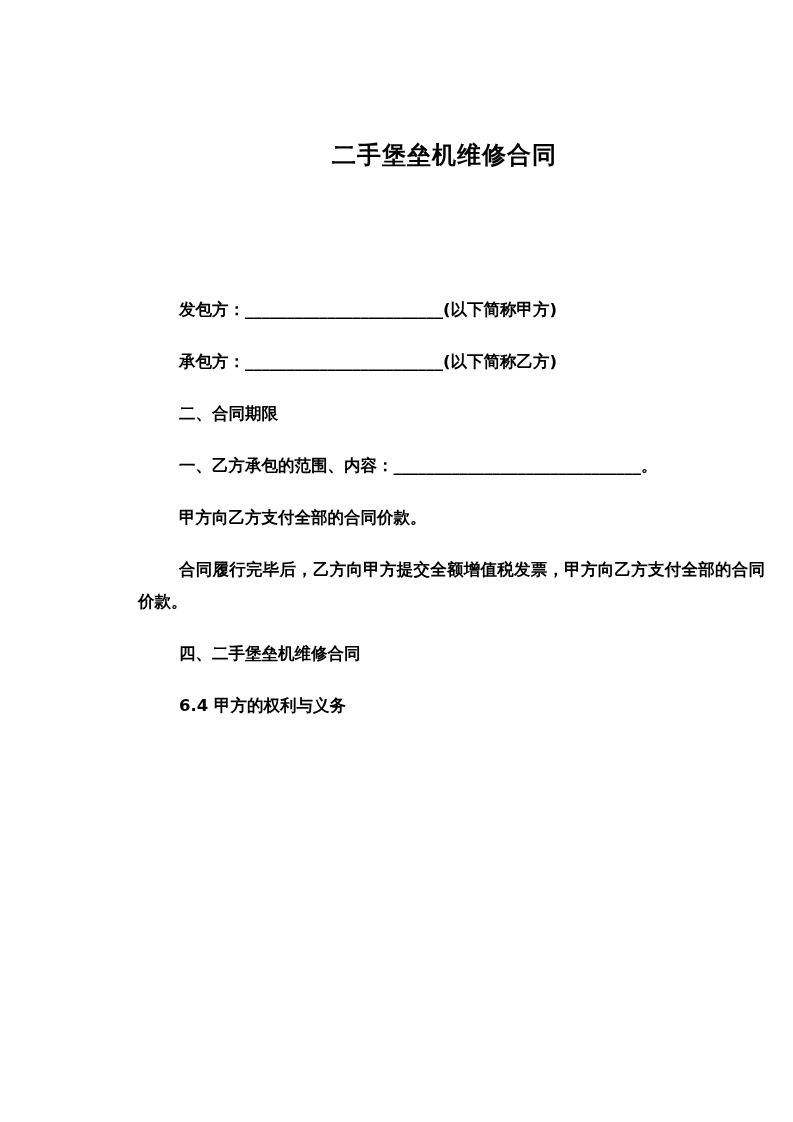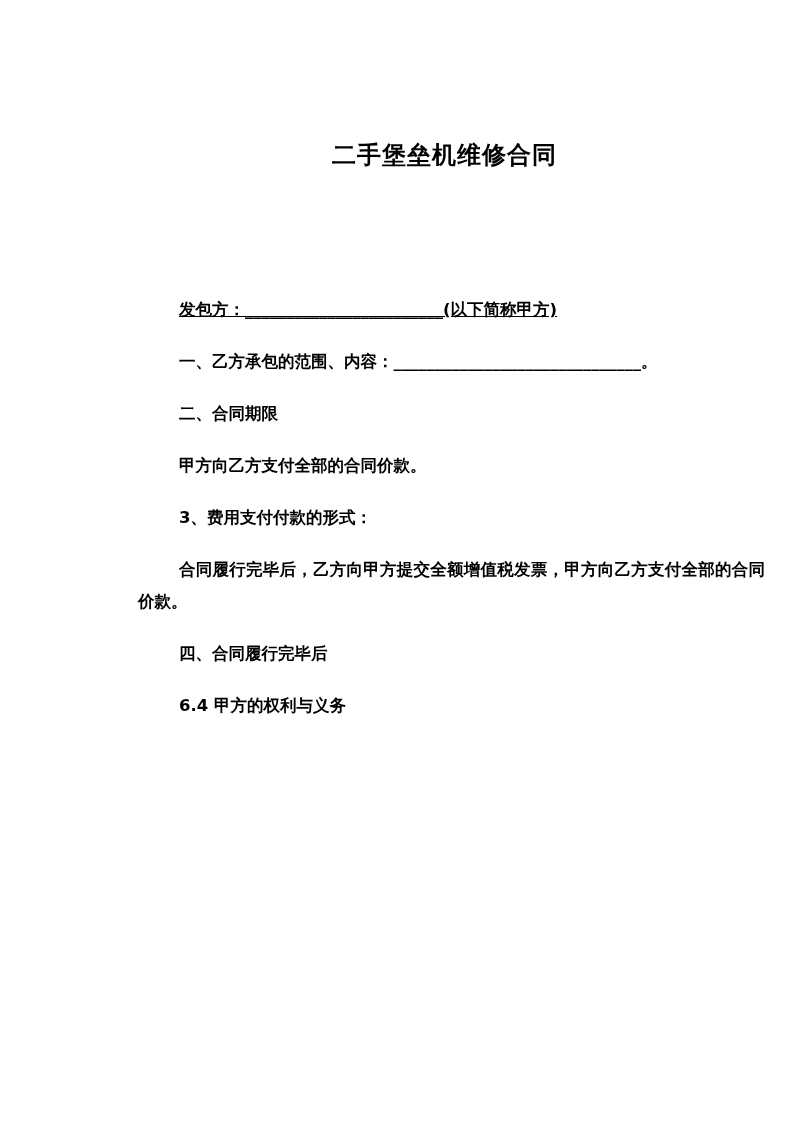--- a/index.html
+++ b/index.html
@@ -32,21 +32,20 @@
   .doc-body p {
     margin: 20px 0;
     font-size: 16.5px;
     line-height: 32px;
     text-align: justify;
     text-indent: 41px; 
     word-break: break-word;
   }
   .doc-body p.first-para {
     margin-top: 122px;
-    text-decoration: underline;
   }
   .page-number {
     position: absolute;
     left: 0;
     right: 0;
     top: 1049px;
     text-align: center;
     font-family: "Liberation Serif", serif;
     font-weight: 400;
     font-size: 18px;
@@ -56,24 +55,24 @@
 </style>
 </head>
 <body>
 
 <div class="page">
 
   <h1 class="doc-title">二手堡垒机维修合同</h1>
 
   <div class="doc-body">
     <p class="first-para">发包方：________________________(以下简称甲方)</p>
+    <p>承包方：________________________(以下简称乙方)</p>
+    <p>二、合同期限</p>
     <p>一、乙方承包的范围、内容：______________________________。</p>
-    <p>二、合同期限</p>
     <p>甲方向乙方支付全部的合同价款。</p>
-    <p>3、费用支付付款的形式：</p>
     <p>合同履行完毕后，乙方向甲方提交全额增值税发票，甲方向乙方支付全部的合同价款。</p>
-    <p>四、合同履行完毕后</p>
+    <p>四、二手堡垒机维修合同</p>
     <p>6.4 甲方的权利与义务</p>
   </div>
 
   <div class="page-number">1</div>
 
 </div>
 
 </body></html>

